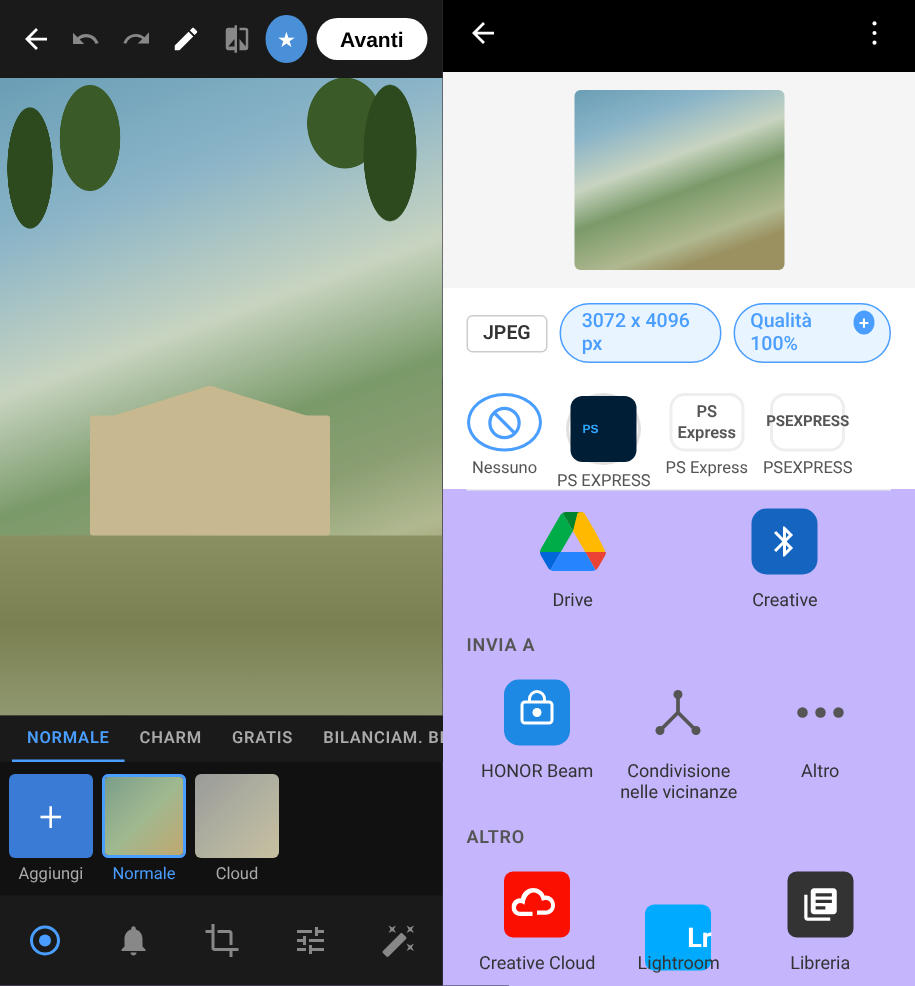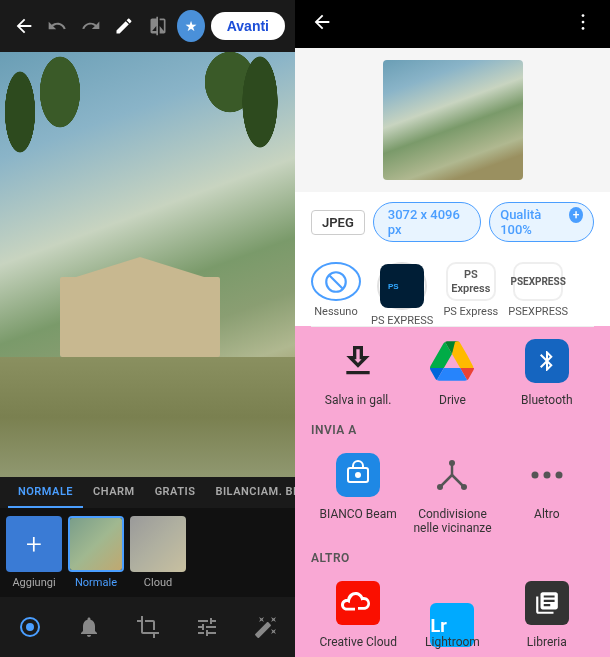--- a/index.html
+++ b/index.html
@@ -45,21 +45,21 @@
     }
 
     .toolbar-icon.star {
       background: #4a90d9;
       border-radius: 50%;
     }
 
     .avanti-btn {
       margin-left: auto;
       background: #fff;
-      color: #1d4ed8;
+      color: #000000;
       border: none;
       border-radius: 20px;
       padding: 6px 16px;
       font-size: 14px;
       font-weight: 600;
       cursor: pointer;
     }
 
     .photo-area {
       flex: 1;
@@ -237,21 +237,21 @@
     }
 
     .bottom-icon.active {
       color: #4a9eff;
     }
 
     
     .right-panel {
       width: 315px;
       height: 657px;
-      background: #f9a8d4;
+      background: #c4b5fd;
       display: flex;
       flex-direction: column;
       overflow-y: auto;
       scrollbar-width: none;
     }
 
     .right-panel::-webkit-scrollbar { display: none; }
 
     .right-header {
       display: flex;
@@ -435,21 +435,21 @@
     }
 
     
     .lr-badge {
       width: 44px;
       height: 44px;
       background: #00aaff;
       border-radius: 6px;
       display: flex;
       align-items: center;
-      justify-content: flex-start;
+      justify-content: flex-end;
       color: #fff;
       font-size: 18px;
       font-weight: 700;
       margin-top: 44px;
     }
 
     .cc-badge {
       width: 44px;
       height: 44px;
       background: #fa0f00;
@@ -655,28 +655,20 @@
         <span style="font-size:10px; color:#555; font-weight:700; text-align:center;">PSEXPRESS</span>
       </div>
       <span class="app-label">PSEXPRESS</span>
     </div>
   </div>
 
   <div class="section-divider"></div>
 
   <div class="share-row">
 
-    <div class="share-item">
-      <div class="share-icon-wrap">
-        <svg width="40" height="40" viewBox="0 0 24 24">
-          <path d="M19 9h-4V3H9v6H5l7 7 7-7zm-8 2V5h2v6h1.17L12 13.17 9.83 11H11zm-6 7h14v2H5z" fill="#222"></path>
-        </svg>
-      </div>
-      <span class="share-label">Salva in gall.</span>
-    </div>
 
     <div class="share-item">
       <div class="share-icon-wrap">
         <svg width="44" height="44" viewBox="0 0 87.3 78">
           <path d="M6.6 66.85l3.85 6.65c.8 1.4 1.95 2.5 3.3 3.3L27.5 53H0c0 1.55.4 3.1 1.2 4.5z" fill="#0066da"></path>
           <path d="M43.65 25L29.9 1.2c-1.35.8-2.5 1.9-3.3 3.3L1.2 48.5A9 9 0 0 0 0 53h27.5z" fill="#00ac47"></path>
           <path d="M73.55 76.8c1.35-.8 2.5-1.9 3.3-3.3l1.6-2.75L86.1 57.5c.8-1.4 1.2-2.95 1.2-4.5H59.8L73.55 76.8z" fill="#ea4335"></path>
           <path d="M43.65 25L57.4 1.2C56.05.4 54.5 0 52.9 0H34.4c-1.6 0-3.15.45-4.5 1.2z" fill="#00832d"></path>
           <path d="M59.8 53H27.5L13.75 76.8c1.35.8 2.9 1.2 4.5 1.2h50.8c1.6 0 3.15-.45 4.5-1.2z" fill="#2684fc"></path>
           <path d="M73.4 26.5L58.6 1.2C57.25.4 55.7 0 54.1 0 52.5 0 50.95.45 49.6 1.2L43.65 25 59.8 53h26.3c0-1.55-.4-3.1-1.2-4.5z" fill="#ffba00"></path>
@@ -686,39 +678,39 @@
     </div>
 
     <div class="share-item">
       <div class="share-icon-wrap">
         <div style="width:44px;height:44px;background:#1565c0;border-radius:10px;display:flex;align-items:center;justify-content:center;">
           <svg width="24" height="24" viewBox="0 0 24 24" fill="white">
             <path d="M17.71 7.71L12 2h-1v7.59L6.41 5 5 6.41 10.59 12 5 17.59 6.41 19 11 14.41V22h1l5.71-5.71-4.3-4.29 4.3-4.29zM13 5.83l1.88 1.88L13 9.59V5.83zm1.88 10.46L13 18.17v-3.76l1.88 1.88z"></path>
           </svg>
         </div>
       </div>
-      <span class="share-label">Bluetooth</span>
+      <span class="share-label">Creative</span>
     </div>
   </div>
 
   <div class="section-title">INVIA A</div>
 
   <div class="share-row">
 
     <div class="share-item">
       <div class="share-icon-wrap">
         <div class="honor-badge">
           <svg width="30" height="30" viewBox="0 0 30 30" fill="none">
             <rect x="5" y="8" width="20" height="14" rx="2" stroke="white" stroke-width="2" fill="none"></rect>
             <path d="M10 8V6a5 5 0 0 1 10 0v2" stroke="white" stroke-width="2"></path>
             <circle cx="15" cy="15" r="3" fill="white"></circle>
           </svg>
         </div>
       </div>
-      <span class="share-label">BIANCO Beam</span>
+      <span class="share-label">HONOR Beam</span>
     </div>
 
     <div class="share-item">
       <div class="share-icon-wrap">
         <svg width="44" height="44" viewBox="0 0 44 44">
           <line x1="10" y1="34" x2="22" y2="22" stroke="#555" stroke-width="2.5"></line>
           <line x1="34" y1="34" x2="22" y2="22" stroke="#555" stroke-width="2.5"></line>
           <circle cx="10" cy="34" r="3" fill="#555"></circle>
           <circle cx="34" cy="34" r="3" fill="#555"></circle>
           <circle cx="22" cy="10" r="3" fill="#555"></circle>

